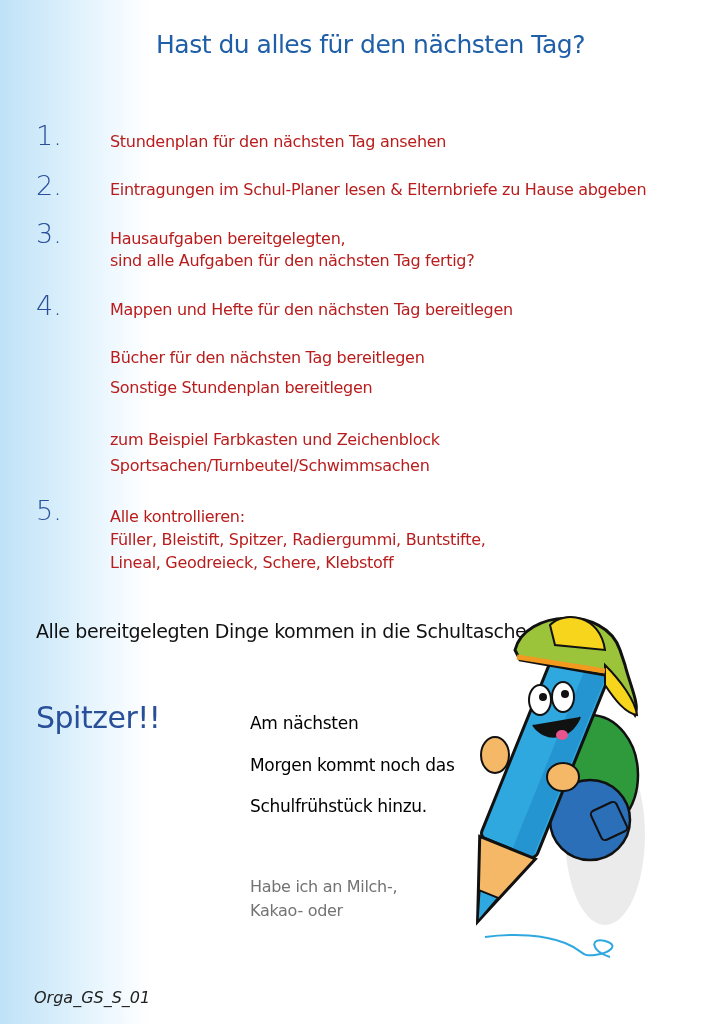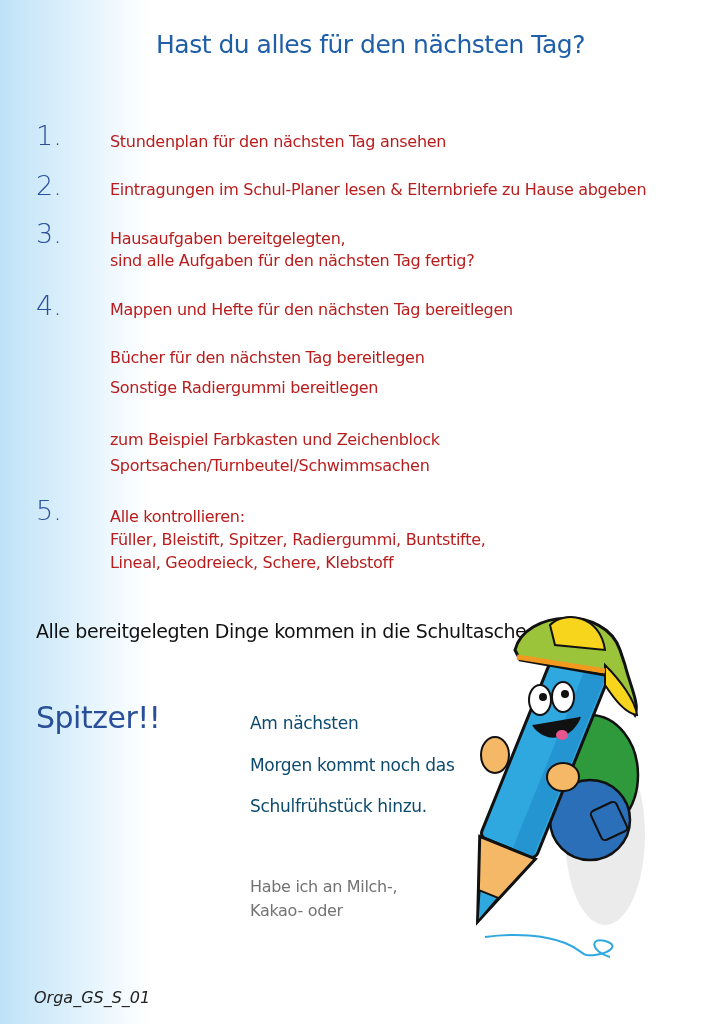--- a/index.html
+++ b/index.html
@@ -23,21 +23,21 @@
       left: 110px; font-size: 16px; line-height: 24px; color: #b91c1c;
       letter-spacing: -0.3px; white-space: nowrap;
     }
     .bold-line {
       left: 36px; top: 620px; font-size: 19px; color: #111; letter-spacing: -0.4px;
     }
     .wichtig {
       left: 36px; top: 700px; font-size: 30px; color: #2a4f99; letter-spacing: -0.5px;
     }
     .note {
-      left: 250px; font-size: 17px; color: #0c4a6e; letter-spacing: -0.3px; white-space: nowrap;
+      left: 250px; font-size: 17px; color: #000000; letter-spacing: -0.3px; white-space: nowrap;
     }
     .note2 {
       left: 250px; top: 875px; font-size: 16px; line-height: 24px; color: #737373; letter-spacing: -0.3px;
     }
     .footer {
       left: 34px; top: 988px; font-size: 16px; font-style: italic; color: #222;
     }
     .mascot { left: 455px; top: 605px; width: 230px; height: 380px; }
   </style>
 </head>
@@ -52,21 +52,21 @@
 <div class="abs txt" style="top:178px">Eintragungen im Schul-Planer lesen &amp; Elternbriefe zu Hause abgeben</div>
 
 <div class="abs num" style="top:218px">3.</div>
 <div class="abs txt" style="top:227px">Hausaufgaben bereitgelegten,</div>
 <div class="abs txt" style="top:249px">sind alle Aufgaben für den nächsten Tag fertig?</div>
 
 <div class="abs num" style="top:290px">4.</div>
 <div class="abs txt" style="top:298px">Mappen und Hefte für den nächsten Tag bereitlegen</div>
 
 <div class="abs txt" style="top:346px">Bücher für den nächsten Tag bereitlegen</div>
-<div class="abs txt" style="top:376px">Sonstige Radiergummi bereitlegen</div>
+<div class="abs txt" style="top:376px">Sonstige Stundenplan bereitlegen</div>
 <div class="abs txt" style="top:428px">zum Beispiel Farbkasten und Zeichenblock</div>
 <div class="abs txt" style="top:454px">Sportsachen/Turnbeutel/Schwimmsachen</div>
 
 <div class="abs num" style="top:495px">5.</div>
 <div class="abs txt" style="top:505px">Alle kontrollieren:</div>
 <div class="abs txt" style="top:528px">Füller, Bleistift, Spitzer, Radiergummi, Buntstifte,</div>
 <div class="abs txt" style="top:551px">Lineal, Geodreieck, Schere, Klebstoff</div>
 
 <div class="abs bold-line">Alle bereitgelegten Dinge kommen in die Schultasche.</div>
 

